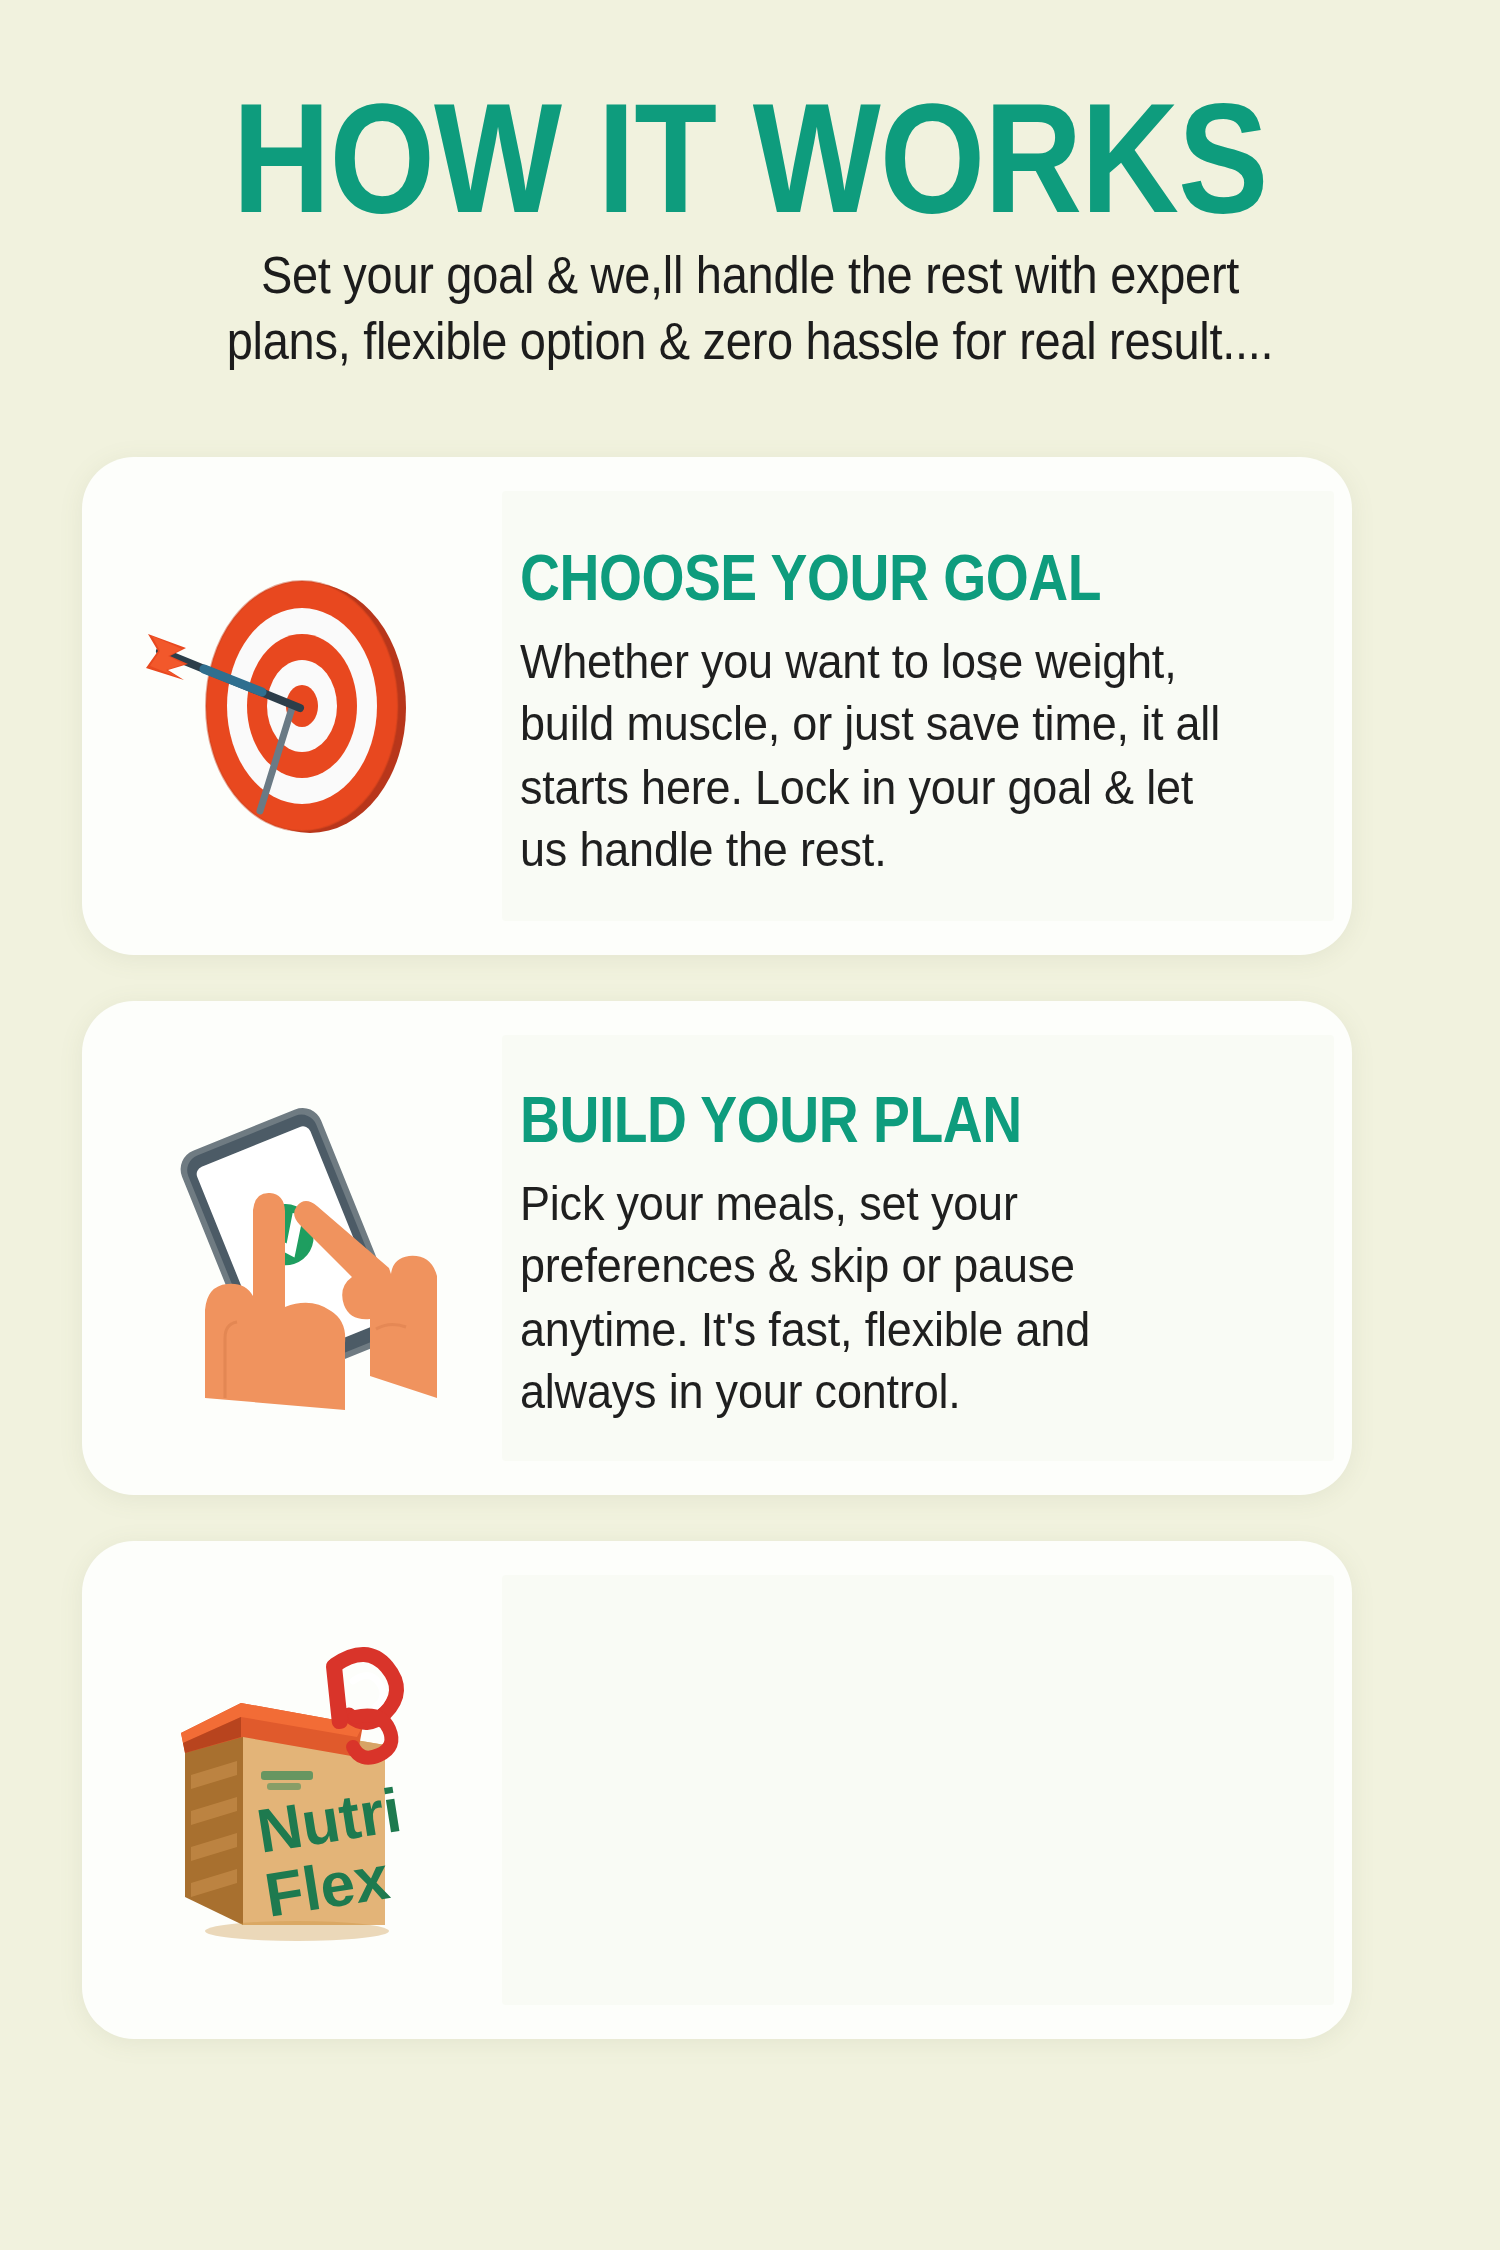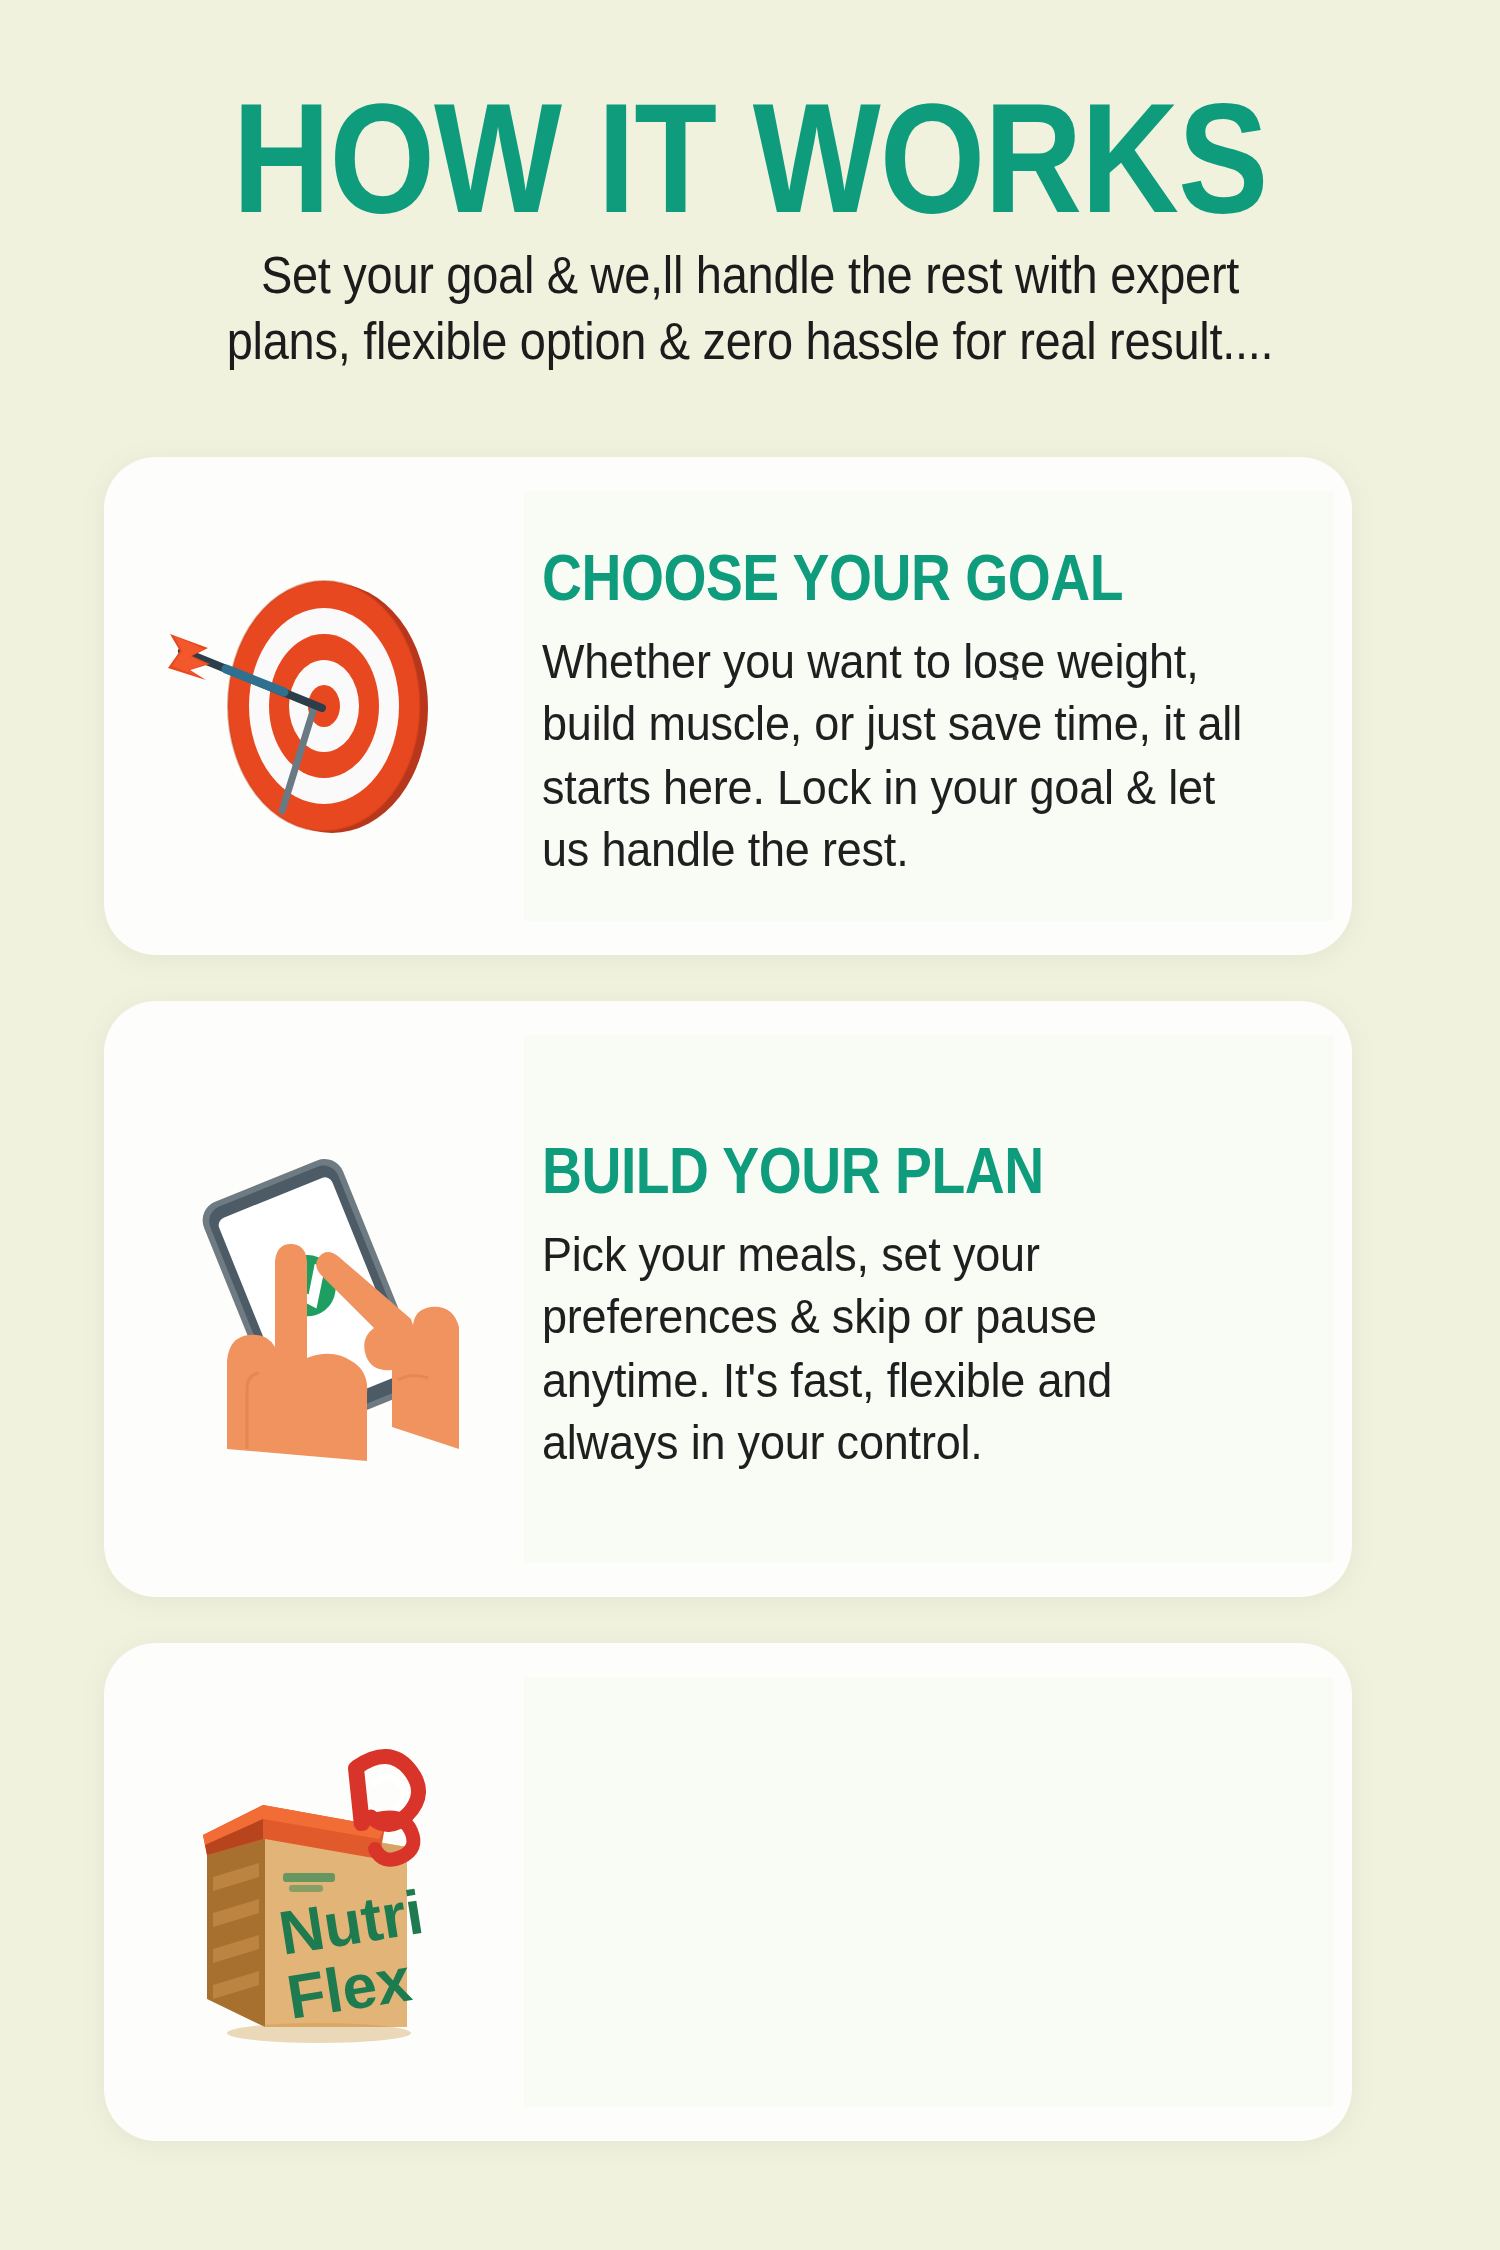--- a/index.html
+++ b/index.html
@@ -46,38 +46,38 @@
     transform-origin:center top;
     max-width:1240px;
     margin:0 auto;
     letter-spacing:-0.3px;
   }
   .subtitle .sub-line { display:block; }
 
   
   .cards {
     margin-top:95px;
-    padding-left:104px;
+    padding-left:82px;
     padding-right:148px;
   }
 
   .card {
     position:relative;
     background:#FDFEFB;
     border-radius:52px;
     box-shadow:0 4px 24px rgba(120,125,90,0.10);
     display:flex;
     align-items:center;
     overflow:hidden;
   }
 
   .card + .card { margin-top:46px; }
 
   .card-1 { height:498px; }
-  .card-2 { height:596px; }
+  .card-2 { height:494px; }
   .card-3 { height:498px; }
 
   
   .inner-panel {
     position:absolute;
     left:420px;
     top:34px;
     right:18px;
     bottom:34px;
     background:#F9FBF5;

